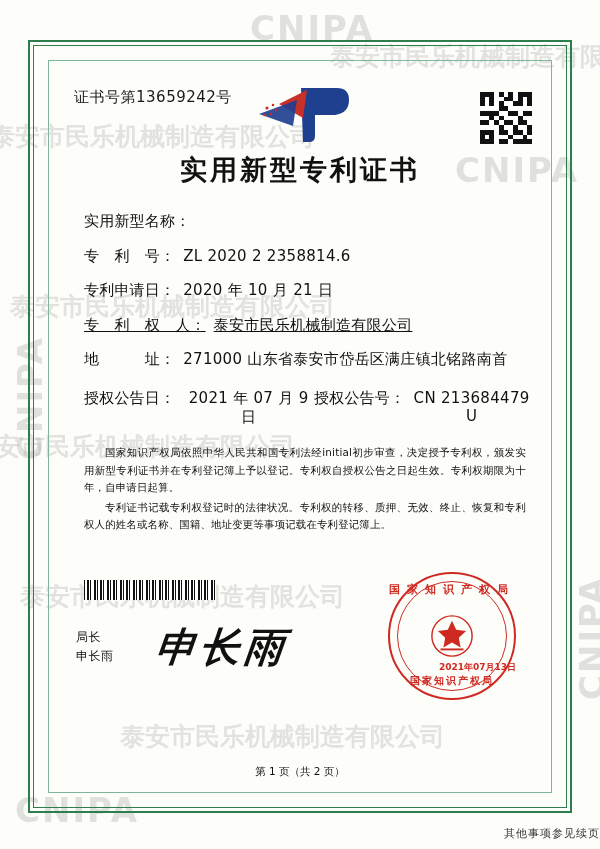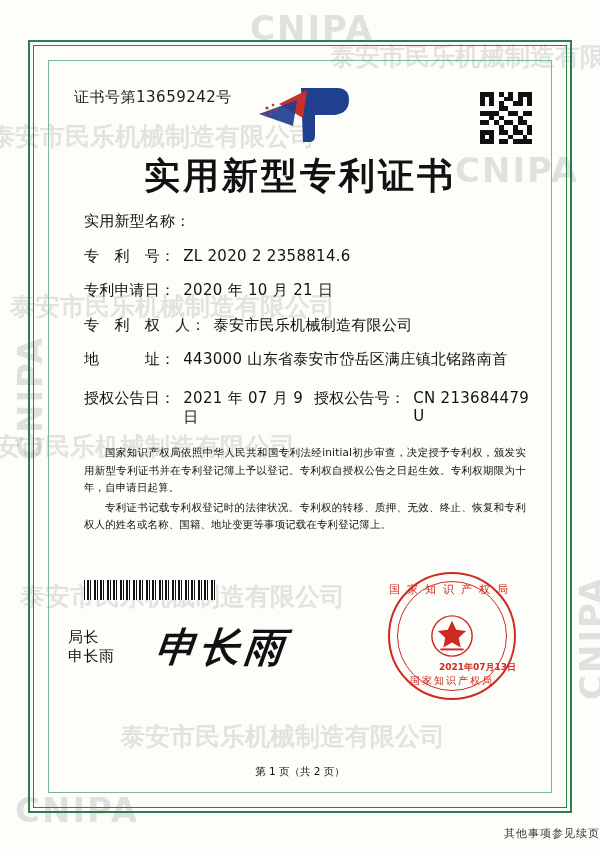--- a/index.html
+++ b/index.html
@@ -79,21 +79,21 @@
   
   .logo {
     position:absolute; left:50%; top:12px;
     transform:translateX(-50%);
     width:110px; height:62px;
   }
 
   .title {
     position:absolute; left:0; right:0; top:80px;
     text-align:center;
-    font-size:36px;
+    font-size:27px;
     font-weight:bold;
     letter-spacing:3px;
     color:#111;
     font-family:"DejaVu Sans", sans-serif;
   }
 
   .fields {
     position:absolute; left:24px; right:10px; top:140px;
   }
   .row {
@@ -105,21 +105,21 @@
   }
   .lbl {
     flex:0 0 auto;
     white-space:nowrap;
     letter-spacing:0.2px;
   }
   .val {
     margin-left:8px;
     letter-spacing:0.3px;
   }
-  .row.two { justify-content:flex-start; }
+  .row.two { justify-content:flex-start;text-align:center; }
   .right-part {
     display:flex;
     align-items:baseline;
   }
 
   .para {
     position:absolute; left:24px; right:14px; top:372px;
     font-size:10.4px;
     line-height:17.5px;
     color:#111;
@@ -132,22 +132,22 @@
   .barcode {
     position:absolute; left:24px; top:508px;
     width:132px; height:20px;
     background:
       repeating-linear-gradient(90deg,
         #111 0 1px, #fff 1px 3px, #111 3px 5px, #fff 5px 6px,
         #111 6px 7px, #fff 7px 10px, #111 10px 12px, #fff 12px 13px);
   }
 
   .sign-block {
-    position:absolute; left:8px; top:556px;
-    font-size:15px;
+    position:absolute; left:16px; top:556px;
+    font-size:12px;
     line-height:19px;
     color:#111;
     letter-spacing:0.5px;
   }
   .signature {
     position:absolute; left:96px; top:548px;
     font-size:40px;
     font-family:"DejaVu Serif", serif;
     font-weight:bold;
     color:#111;
@@ -174,21 +174,21 @@
     position:absolute;
     left:50%; top:50%;
     transform:translate(-50%,-50%);
     width:46px; height:46px;
   }
   .seal-arc-text, .seal-bottom-text {
     position:absolute;
     left:0; right:0;
     text-align:center;
     color:#cf2a22;
-    font-weight:normal;
+    font-weight:bold;
   }
   .seal-arc-text { top:10px; font-size:11px; letter-spacing:7px; }
   .seal-bottom-text { bottom:12px; font-size:10px; letter-spacing:2px; }
   .seal-date {
     position:absolute;
     left:0; right:0; bottom:26px;
     text-align:right;
     color:#cf2a22;
     font-size:9px;
     font-weight:bold;
@@ -387,28 +387,28 @@
       <div class="row">
         <span class="lbl">专　利　号：</span>
         <span class="val">ZL 2020 2 2358814.6</span>
       </div>
 
       <div class="row">
         <span class="lbl">专利申请日：</span>
         <span class="val">2020 年 10 月 21 日</span>
       </div>
 
-      <div class="row" style="">
+      <div class="row" style="text-decoration:underline;">
         <span class="lbl">专　利　权　人：</span>
         <span class="val">泰安市民乐机械制造有限公司</span>
       </div>
 
       <div class="row">
         <span class="lbl">地　　　址：</span>
-        <span class="val">443000 山东省泰安市岱岳区满庄镇北铭路南首</span>
+        <span class="val">271000 山东省泰安市岱岳区满庄镇北铭路南首</span>
       </div>
 
       <div class="row two" style="margin-top:20px;">
         <span class="lbl">授权公告日：</span>
         <span class="val">2021 年 07 月 9 日</span>
         <span class="right-part">
           <span class="lbl">授权公告号：</span>
           <span class="val">CN 213684479 U</span>
         </span>
       </div>

